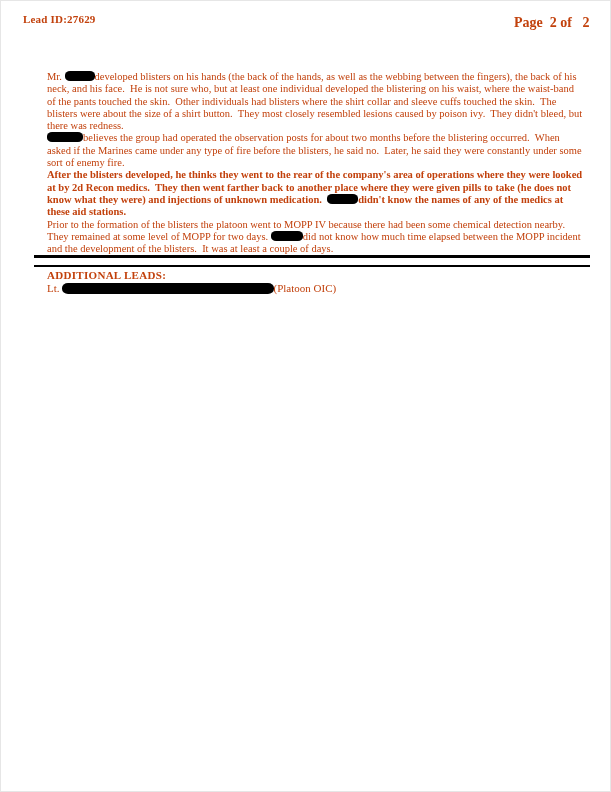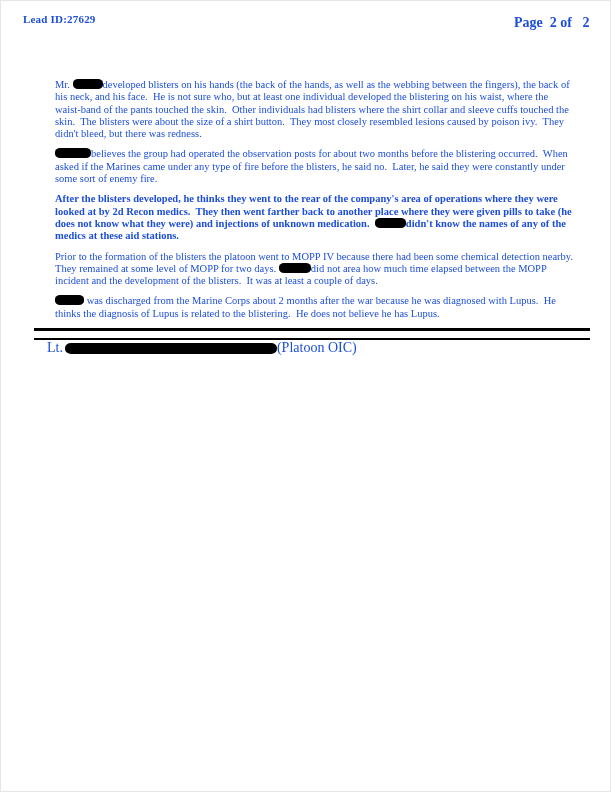--- a/index.html
+++ b/index.html
@@ -6,21 +6,21 @@
     margin: 0;
     padding: 0;
     background: #ffffff;
   }
   .page {
     position: relative;
     width: 611px;
     height: 792px;
     background: #ffffff;
     font-family: "Liberation Serif", serif;
-    color: #1d4ed8;
+    color: #c2410c;
     overflow: hidden;
     box-sizing: border-box;
     border: 1px solid #e6e6e6;
   }
   .hdr-left {
     position: absolute;
     left: 22px;
     top: 12px;
     font-size: 11px;
     font-weight: 700;
@@ -37,21 +37,21 @@
   }
   .doc-body {
     position: absolute;
     left: 46px;
     top: 70px;
     width: 536px;
     font-size: 10.5px;
     line-height: 12.3px;
   }
   .doc-body p {
-    margin: 8px;
+    margin: 0;
     padding: 0;
     white-space: pre-wrap;
     text-align: left;
   }
   .p1 { margin-bottom: 4px; }
   .p2 { margin-bottom: 12px; }
   .p3 { margin-bottom: 11px; font-weight: bold; }
   .p4 { margin-bottom: 9px; }
   .p5 { margin-bottom: 6px; }
   .redact {
@@ -74,21 +74,21 @@
   .rule1 { height: 3px; margin-top: 0px; }
   .rule2 { height: 2px; margin-top: 7px; margin-bottom: 2px; }
   .leads-heading {
     margin: 0;
     font-size: 11px;
     font-weight: 700;
     letter-spacing: 0.3px;
     line-height: 13px;
   }
   .lead-line {
-    font-size: 14px;
+    font-size: 11px;
     line-height: 12.6px;
     white-space: pre;
   }
   .lead-redact {
     display: inline-block;
     background: #000;
     height: 11px;
     width: 212px;
     border-radius: 6px / 5px;
     vertical-align: -2px;
@@ -105,26 +105,26 @@
   <div class="hdr-right">Page  2 of   2</div>
 
   <div class="doc-body">
 
     <p class="p1"><span>Mr. </span><span class="redact r-w30"></span><span>developed blisters on his hands (the back of the hands, as well as the webbing between the fingers), the back of his neck, and his face.  He is not sure who, but at least one individual developed the blistering on his waist, where the waist-band of the pants touched the skin.  Other individuals had blisters where the shirt collar and sleeve cuffs touched the skin.  The blisters were about the size of a shirt button.  They most closely resembled lesions caused by poison ivy.  They didn't bleed, but there was redness.</span></p>
 
     <p class="p2"><span class="redact r-w36"></span><span>believes the group had operated the observation posts for about two months before the blistering occurred.  When asked if the Marines came under any type of fire before the blisters, he said no.  Later, he said they were constantly under some sort of enemy fire.</span></p>
 
     <p class="p3"><span>After the blisters developed, he thinks they went to the rear of the company's area of operations where they were looked at by 2d Recon medics.  They then went farther back to another place where they were given pills to take (he does not know what they were) and injections of unknown medication.  </span><span class="redact r-w31"></span><span>didn't know the names of any of the medics at these aid stations.</span></p>
 
-    <p class="p4"><span>Prior to the formation of the blisters the platoon went to MOPP IV because there had been some chemical detection nearby.  They remained at some level of MOPP for two days. </span><span class="redact r-w32"></span><span>did not area how much time elapsed between the MOPP incident and the development of the blisters.  It was at least a couple of days.</span></p>
+    <p class="p4"><span>Prior to the formation of the blisters the platoon went to MOPP IV because there had been some chemical detection nearby.  They remained at some level of MOPP for two days. </span><span class="redact r-w32"></span><span>did not know how much time elapsed between the MOPP incident and the development of the blisters.  It was at least a couple of days.</span></p>
 
-    <p class="p5"><span class="redact r-w29"></span><span> was discharged from the Marine Corps about 2 months after the war because he was diagnosed with Lupus.  He thinks the diagnosis of Lupus is related to the blistering.  He does not believe he has Lupus.</span></p>
 
     <div class="rule rule1"></div>
     <div class="rule rule2"></div>
 
+    <h2 class="leads-heading">ADDITIONAL LEADS:</h2>
 
     <div class="lead-line"><span>Lt.</span><span class="lead-redact"></span><span>(Platoon OIC)</span></div>
 
 
   </div>
 
 </div>
 
 </body></html>

